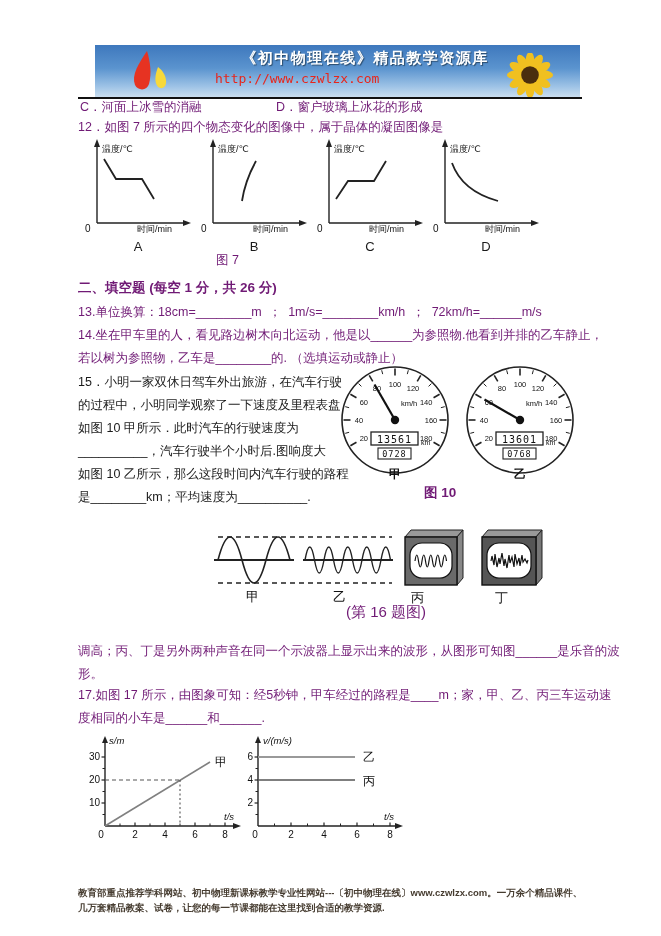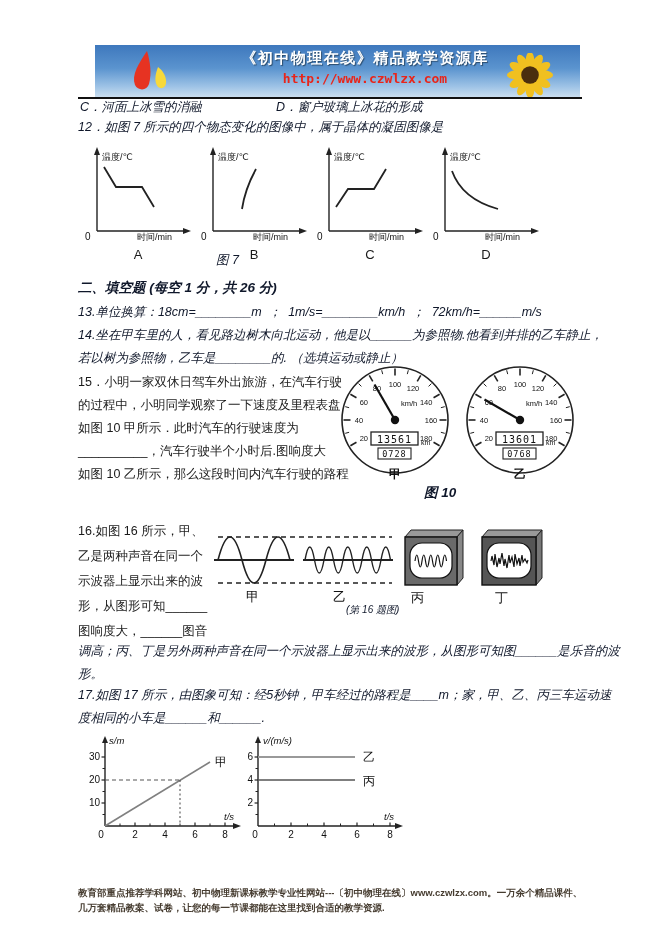--- a/index.html
+++ b/index.html
@@ -2,42 +2,42 @@
 <html><head>
 <meta charset="utf-8">
 <style>
   * { margin:0; padding:0; box-sizing:border-box; }
   html,body { background:#ffffff; }
   #page {
     position:relative; width:661px; height:936px; background:#fff;
     font-family:"Liberation Sans","DejaVu Sans",sans-serif; color:#1a1a1a; overflow:hidden;
   }
   .abs { position:absolute; }
-  .t { font-size:12.5px; white-space:nowrap; color:#0f172a;font-style:italic; }
+  .t { font-size:12.5px; white-space:nowrap; color:#701a75; }
   .bold { font-weight:bold; }
 
   
   #banner {
     position:absolute; left:95px; top:45px; width:485px; height:52px; overflow:hidden;
     background:linear-gradient(180deg,#3e78bd 0%,#5b94cf 45%,#9ec3e6 80%,#cadeef 100%);
   }
   #header-rule { position:absolute; left:78px; top:97px; width:504px; border-top:2px solid #111; }
   .banner-title {
     position:absolute; left:120px; top:4px; width:300px; text-align:center;
     color:#fff; font-weight:bold; font-size:15px; letter-spacing:1.5px;
     text-shadow:1px 1px 1px #2a4a6a; white-space:nowrap;
   }
   .banner-url {
-    position:absolute; left:120px; top:26px; width:300px; text-align:center;
-    color:#e8251a; font-size:13px; font-weight:bold;
+    position:absolute; left:120px; top:26px; width:300px; text-align:left;
+    color:#e8251a; font-size:13px; font-weight:normal;
     font-family:"DejaVu Sans Mono",monospace; white-space:nowrap;
   }
 
   
-  #fig7-row { position:absolute; left:82px; top:137px; display:flex; gap:4px;margin-top:8px; }
+  #fig7-row { position:absolute; left:82px; top:137px; display:flex; gap:4px; }
   .fig7-item { display:flex; flex-direction:column; align-items:center; }
   .fig7-letter { margin-top:6px; font-size:13px; }
 
   .lines > div { line-height:23px; white-space:nowrap; }
   .lines16 > div { line-height:25px; white-space:nowrap; }
 
   svg text { font-family:"Liberation Sans","DejaVu Sans",sans-serif; fill:#111; }
   .ax { stroke:#222; stroke-width:1.4; fill:none; }
   .curve { stroke:#222; stroke-width:1.8; fill:none; }
   .odo { font-family:"DejaVu Sans Mono",monospace; letter-spacing:1px; }
@@ -146,20 +146,21 @@
   <div class="abs t" style="left:78px;top:304px;text-align:center;">13.单位换算：18cm=________m&nbsp;&nbsp;；&nbsp;&nbsp;1m/s=________km/h&nbsp;&nbsp;；&nbsp;&nbsp;72km/h=______m/s</div>
   <div class="abs t" style="left:78px;top:327px;">14.坐在甲车里的人，看见路边树木向北运动，他是以______为参照物.他看到并排的乙车静止，</div>
   <div class="abs t" style="left:78px;top:350px;text-align:right;">若以树为参照物，乙车是________的.&nbsp;（选填运动或静止）</div>
 
   <div class="abs lines" style="left:78px;top:371px;font-size:12.5px;">
     <div>15．小明一家双休日驾车外出旅游，在汽车行驶</div>
     <div>的过程中，小明同学观察了一下速度及里程表盘</div>
     <div>如图 10 甲所示．此时汽车的行驶速度为</div>
     <div>__________，汽车行驶半个小时后.图响度大</div>
     <div>如图 10 乙所示，那么这段时间内汽车行驶的路程</div>
+    <div>是________km；平均速度为__________.</div>
   </div>
 
   <svg class="abs gauge" style="left:333px;top:366px;" width="124" height="114" viewBox="0 0 124 114">
     <circle cx="62" cy="54" r="53" fill="none" stroke="#222" stroke-width="1.6"></circle>
     <text x="68" y="40" font-size="7.5">km/h</text>
     <g class="gauge-dyn">
         <line x1="23.461869531592484" y1="76.25" x2="17.39969170510141" y2="79.75" stroke="#222" stroke-width="1.6"></line>
         <line x1="16.118523251269252" y1="66.29390464236971" x2="12.254819946112974" y2="67.32918082277979" stroke="#222" stroke-width="1"></line>
         <line x1="17.5" y1="53.99999999999999" x2="10.5" y2="53.99999999999999" stroke="#222" stroke-width="1.6"></line>
         <line x1="16.11852325126926" y1="41.706095357630254" x2="12.254819946112988" y2="40.67081917722017" stroke="#222" stroke-width="1"></line>
@@ -232,27 +233,20 @@
     <rect x="38" y="66" width="47" height="13" fill="#fff" stroke="#222" stroke-width="1.3"></rect>
     <text x="61.5" y="76.5" text-anchor="middle" font-size="10" class="odo">13601</text>
     <text x="88" y="79" font-size="7">km</text>
     <rect x="45" y="82" width="33" height="11" fill="#fff" stroke="#222" stroke-width="1.1"></rect>
     <text x="61.5" y="91" text-anchor="middle" font-size="8.5" class="odo">0768</text>
     <text x="62" y="112" text-anchor="middle" font-size="12" font-weight="bold">乙</text>
   </svg>
 
   <div class="abs t bold" style="left:424px;top:484px;font-size:13.5px;">图 10</div>
 
-  <div class="abs lines16" style="left:78px;top:519px;font-size:12.5px;">
-    <div>16.如图 16 所示，甲、</div>
-    <div>乙是两种声音在同一个</div>
-    <div>示波器上显示出来的波</div>
-    <div>形，从图形可知______</div>
-    <div>图响度大，______图音</div>
-  </div>
 
   <svg class="abs" style="left:208px;top:524px;" width="340" height="82" viewBox="0 0 340 82">
     <line x1="10" y1="13" x2="184" y2="13" stroke="#222" stroke-width="1.4" stroke-dasharray="5,4"></line>
     <line x1="10" y1="59" x2="184" y2="59" stroke="#222" stroke-width="1.4" stroke-dasharray="5,4"></line>
     <line x1="6" y1="36" x2="86" y2="36" stroke="#222" stroke-width="2"></line>
     <path d="M10,36 Q22,-10 34,36 Q46,82 58,36 Q70,-10 82,36" fill="none" stroke="#222" stroke-width="1.6"></path>
     <line x1="95" y1="36" x2="185" y2="36" stroke="#222" stroke-width="2"></line>
     <path d="M97,36 Q101.8,10 106.5,36 Q111.3,62 116,36 Q120.8,10 125.5,36 Q130.3,62 135,36 Q139.8,10 144.5,36 Q149.3,62 154,36 Q158.8,10 163.5,36 Q168.3,62 173,36 Q177.8,10 182.5,36" fill="none" stroke="#222" stroke-width="1.4"></path>
 
     <g>
@@ -270,21 +264,21 @@
       <rect x="279" y="19" width="44" height="35" rx="12" fill="#fff" stroke="#111" stroke-width="1.2"></rect>
       <polyline points="283,37 284,32 286,41 287,30 289,43 291,34 292,40 294,29 296,42 297,35 299,44 301,31 302,39 304,33 306,43 307,30 309,40 311,34 312,42 314,31 315,38 317,35 319,39 320,36" fill="none" stroke="#111" stroke-width="1.2"></polyline>
     </g>
 
     <text x="38" y="77" font-size="13">甲</text>
     <text x="125" y="77" font-size="13">乙</text>
     <text x="203" y="78" font-size="13">丙</text>
     <text x="287" y="78" font-size="13">丁</text>
   </svg>
 
-  <div class="abs t" style="left:346px;top:603px;font-size:10px;">(第 16 题图)</div>
+  <div class="abs t" style="left:346px;top:603px;font-size:15px;">(第 16 题图)</div>
 
   <div class="abs t" style="left:78px;top:643px;text-align:right;">调高；丙、丁是另外两种声音在同一个示波器上显示出来的波形，从图形可知图______是乐音的波</div>
   <div class="abs t" style="left:78px;top:666px;">形。</div>
 
   <div class="abs t" style="left:78px;top:687px;">17.如图 17 所示，由图象可知：经5秒钟，甲车经过的路程是____m；家，甲、乙、丙三车运动速</div>
   <div class="abs t" style="left:78px;top:710px;">度相同的小车是______和______.</div>
 
   <svg class="abs" style="left:76px;top:732px;" width="180" height="112" viewBox="0 0 180 112">
     <line class="ax" x1="29" y1="94" x2="29" y2="8"></line>
       <polygon points="26,11 29,4 32,11" fill="#222"></polygon>

